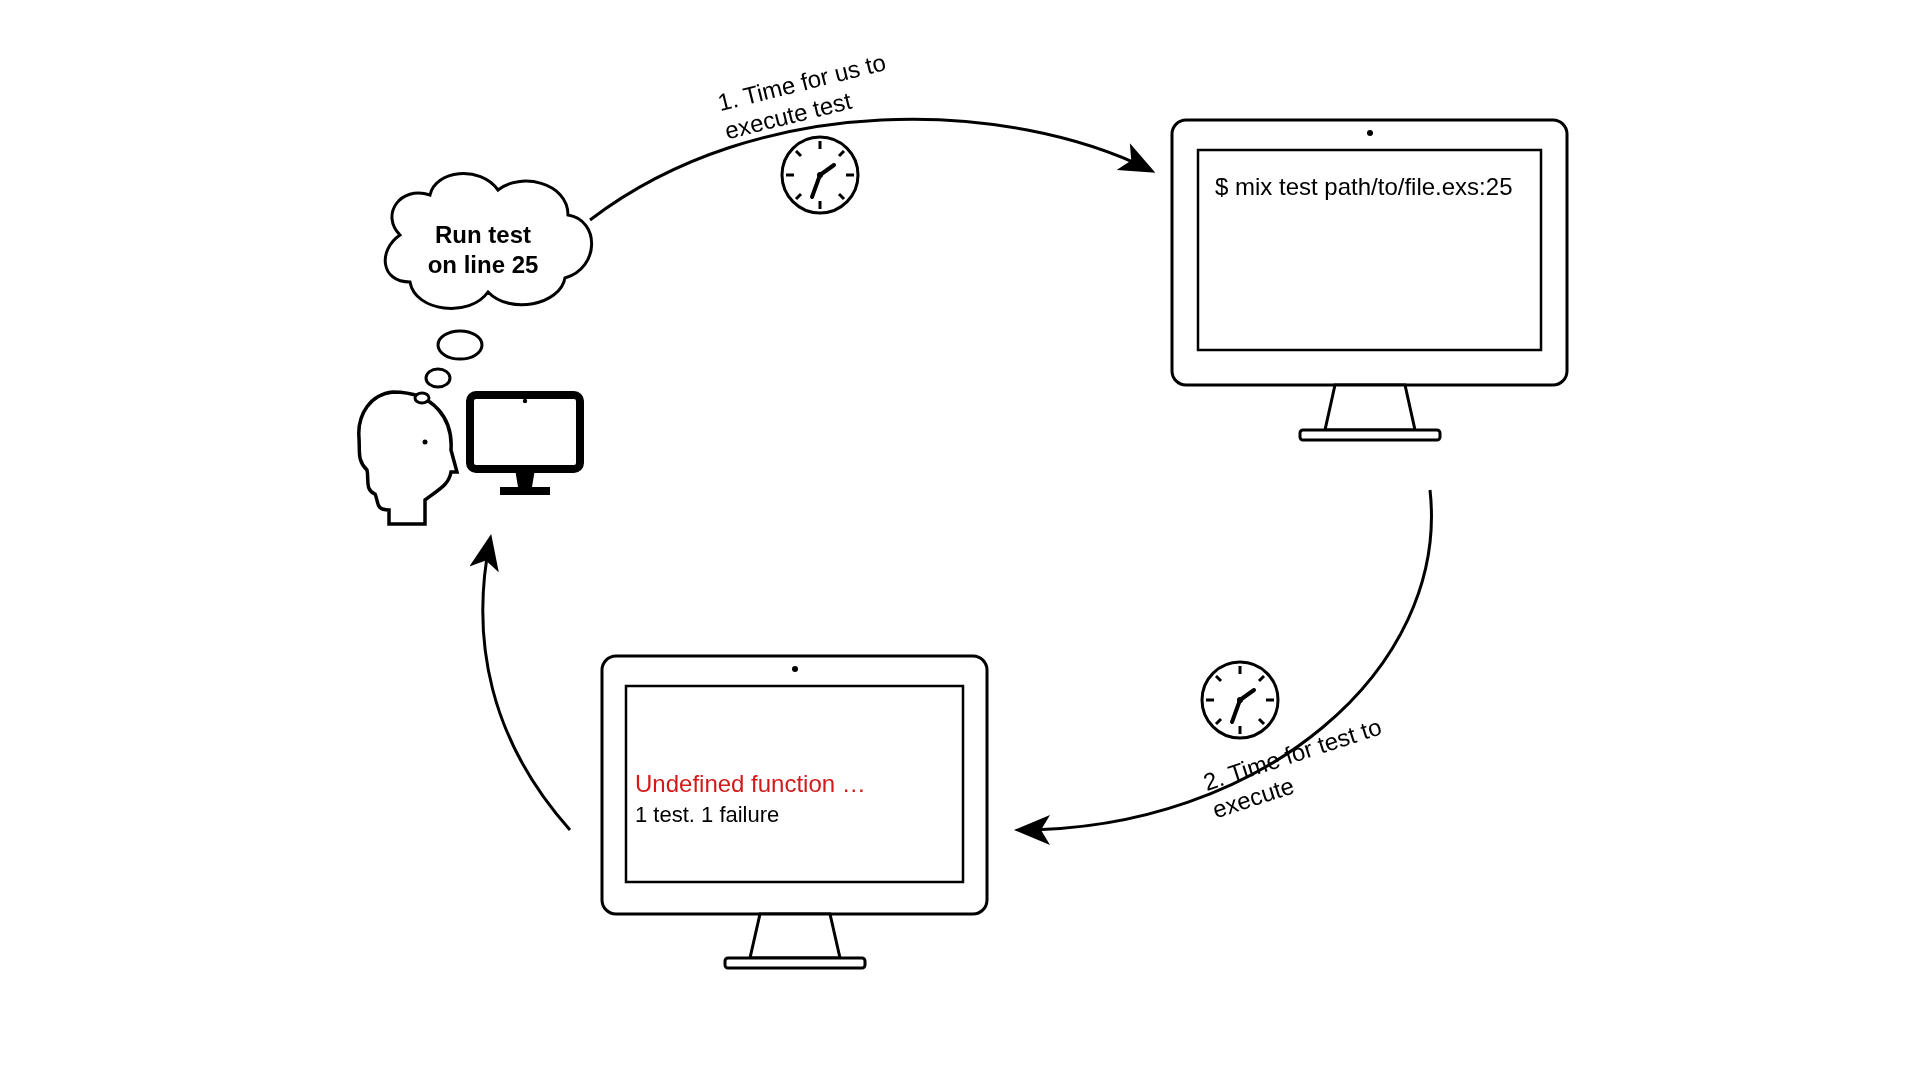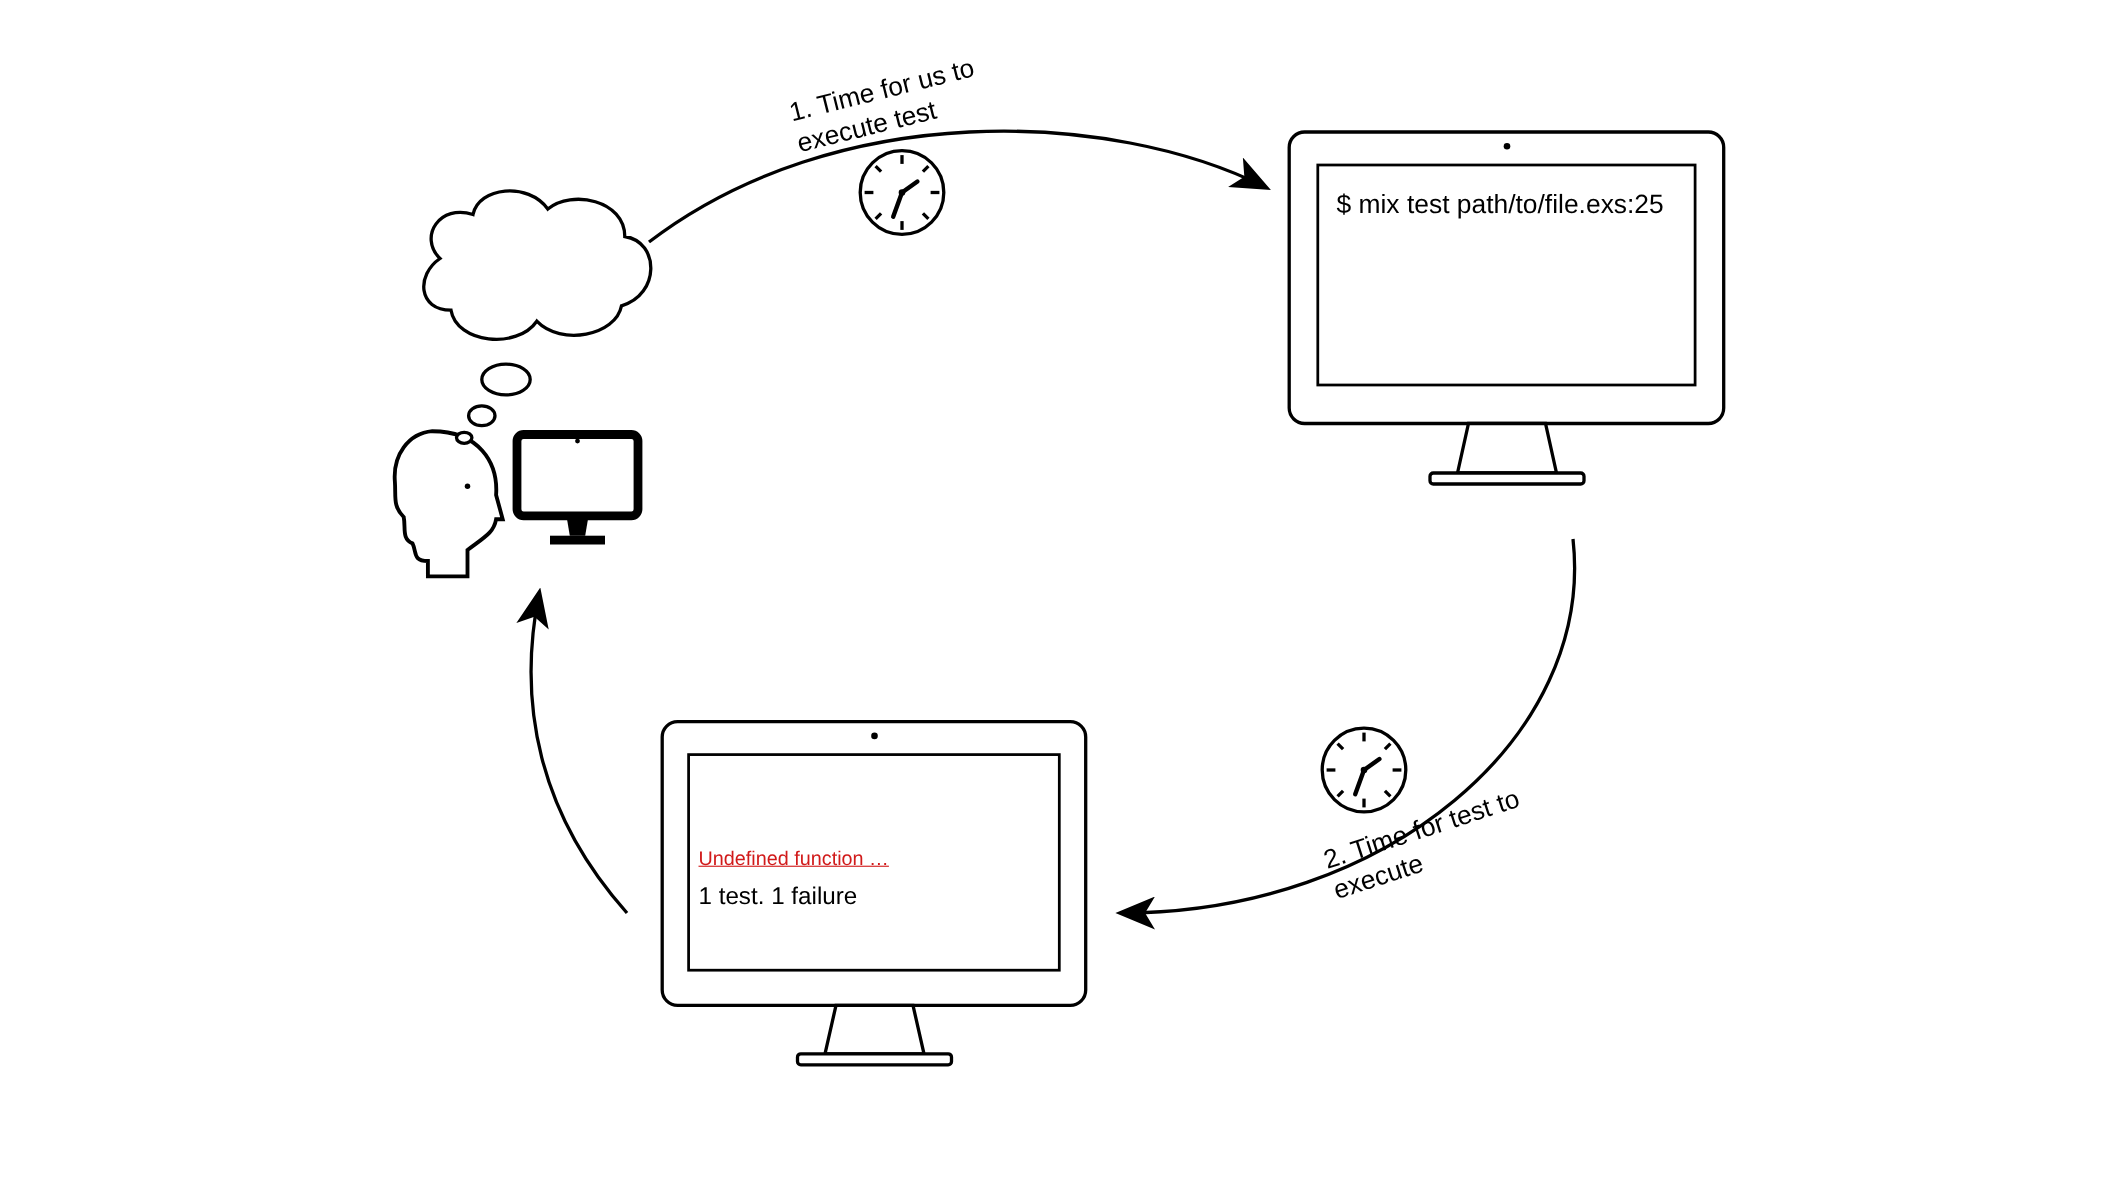--- a/index.html
+++ b/index.html
@@ -63,23 +63,22 @@
     top: 173px;
     width: 320px;
     font-size: 24px;
     color: #000;
   }
   
   .term-err {
     position: absolute;
     left: 635px;
     top: 770px;
-    font-size: 18px;
+    font-size: 24px;
     color: #d11a1a;
-    text-decoration: underline;
   }
   .term-sum {
     position: absolute;
     left: 635px;
     top: 802px;
     font-size: 22px;
     color: #000;
   }
 </style>
 </head>
@@ -180,20 +179,24 @@
 
     <g>
       <rect x="602" y="656" width="385" height="258" rx="14" fill="#fff" stroke="#000" stroke-width="3"></rect>
       <circle cx="795" cy="669" r="3" fill="#000"></circle>
       <rect x="626" y="686" width="337" height="196" fill="#fff" stroke="#000" stroke-width="2.5"></rect>
       <path d="M760 914 L830 914 L840 958 L750 958 Z" fill="#fff" stroke="#000" stroke-width="3"></path>
       <rect x="725" y="958" width="140" height="10" rx="3" fill="#fff" stroke="#000" stroke-width="3"></rect>
     </g>
   </svg>
 
+  <div class="thought">
+    <span>Run test</span><br>
+    <span>on line 25</span>
+  </div>
 
   <div class="arrow-label label1"><span>1. Time for us to</span>
 <span>execute test</span></div>
 
   <div class="arrow-label label2"><span>2. Time for test to</span>
 <span>execute</span></div>
 
   <div class="term-top">$ mix test path/to/file.exs:25</div>
 
   <div class="term-err">Undefined function …</div>

